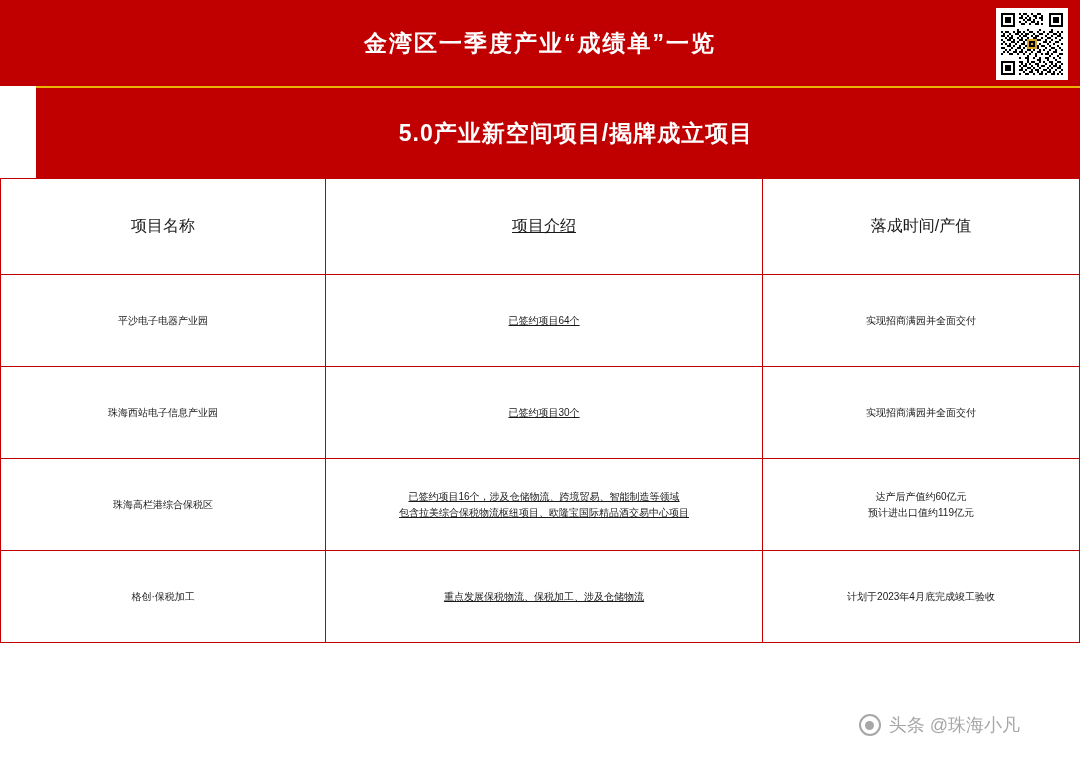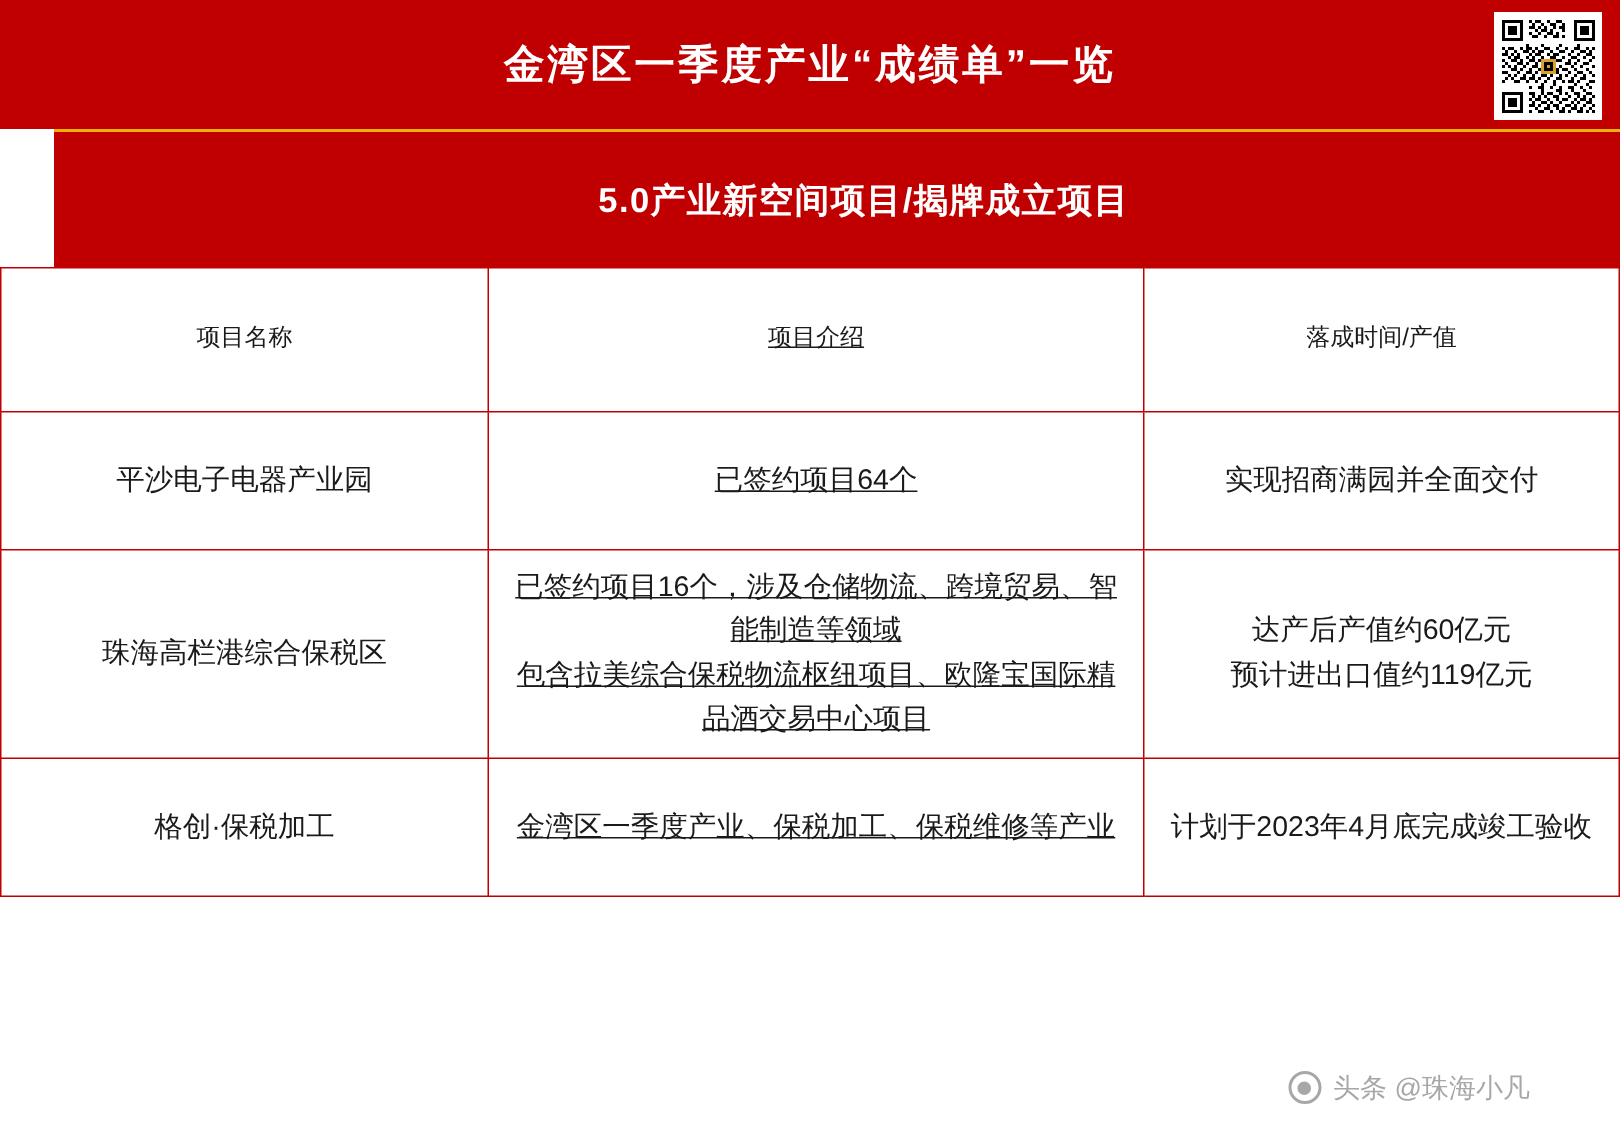--- a/index.html
+++ b/index.html
@@ -23,21 +23,21 @@
     width: 100%;
     display: flex;
     align-items: center;
     justify-content: center;
     position: relative;
   }
   .band-title {
     height: 86px;
   }
   .band-title .title-text {
-    font-size: 27px;
+    font-size: 23px;
     font-weight: bold;
     letter-spacing: 2px;
     text-align: right;
   }
   .band-sub {
     height: 92px;
     border-top: 2px solid #eab308;
     margin-left: 36px;
   }
   .band-sub .sub-text {
@@ -59,21 +59,21 @@
   .qr-wrap svg { display: block; }
   
   table.grid {
     border-collapse: collapse;
     width: 1080px;
     table-layout: fixed;
   }
   table.grid td {
     border: 1px solid #c00000;
     color: #1a1a1a;
-    font-size: 19px;
+    font-size: 10px;
     text-align: center;
     vertical-align: middle;
     padding: 10px 12px;
     line-height: 1.55;
   }
   table.grid td.col-name { width: 320px; }
   table.grid td.col-desc { width: 430px; text-decoration: underline; }
   table.grid td.col-time { width: 312px; }
   tr.head td {
     height: 96px;
@@ -377,37 +377,46 @@
       <tr class="row">
         <td class="col-name">平沙电子电器产业园</td>
         <td class="col-desc desc-left">
           <span class="cell-line">已签约项目64个</span>
         </td>
         <td class="col-time">
           <span class="cell-line">实现招商满园并全面交付</span>
         </td>
       </tr>
 
+      <tr class="row">
+        <td class="col-name">珠海西站电子信息产业园</td>
+        <td class="col-desc desc-left">
+          <span class="cell-line">已签约项目30个</span>
+        </td>
+        <td class="col-time">
+          <span class="cell-line">实现招商满园并全面交付</span>
+        </td>
+      </tr>
 
       <tr class="row">
         <td class="col-name">珠海高栏港综合保税区</td>
         <td class="col-desc desc-left">
           <span class="cell-line">已签约项目16个，涉及仓储物流、跨境贸易、智能制造等领域</span>
           <span class="cell-line">包含拉美综合保税物流枢纽项目、欧隆宝国际精品酒交易中心项目</span>
         </td>
         <td class="col-time">
           <span class="cell-line">达产后产值约60亿元</span>
           <span class="cell-line">预计进出口值约119亿元</span>
         </td>
       </tr>
 
       <tr class="row">
         <td class="col-name">格创·保税加工</td>
         <td class="col-desc desc-left">
-          <span class="cell-line">金湾区一季度产业、保税加工、保税维修等产业</span>
+          <span class="cell-line">重点发展保税物流、保税加工、涉及仓储物流</span>
         </td>
         <td class="col-time">
           <span class="cell-line">计划于2023年4月底完成竣工验收</span>
         </td>
       </tr>
 
     </tbody>
   </table>
 
   <div class="watermark">

